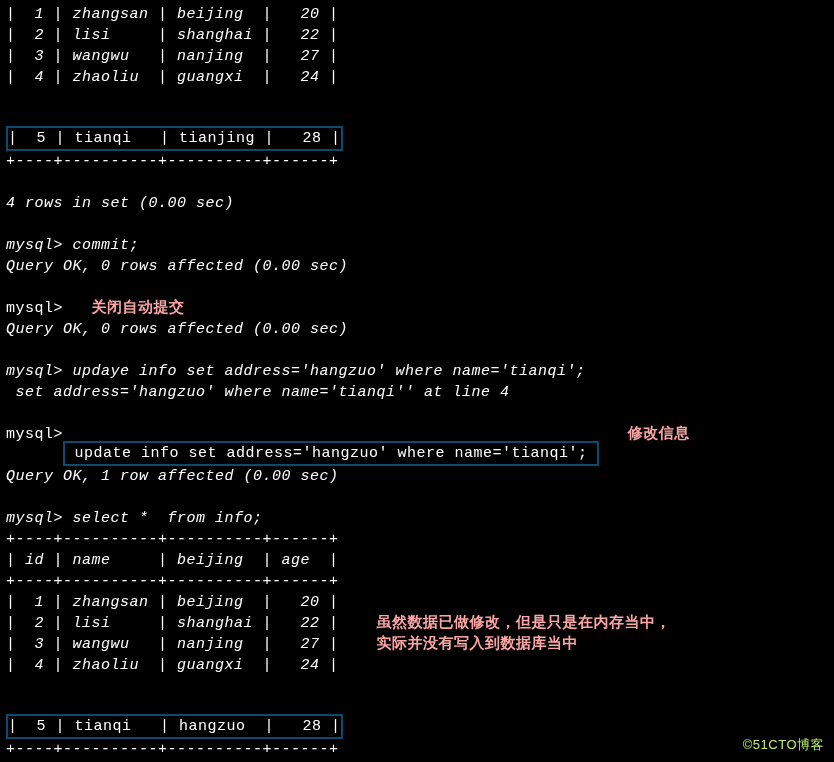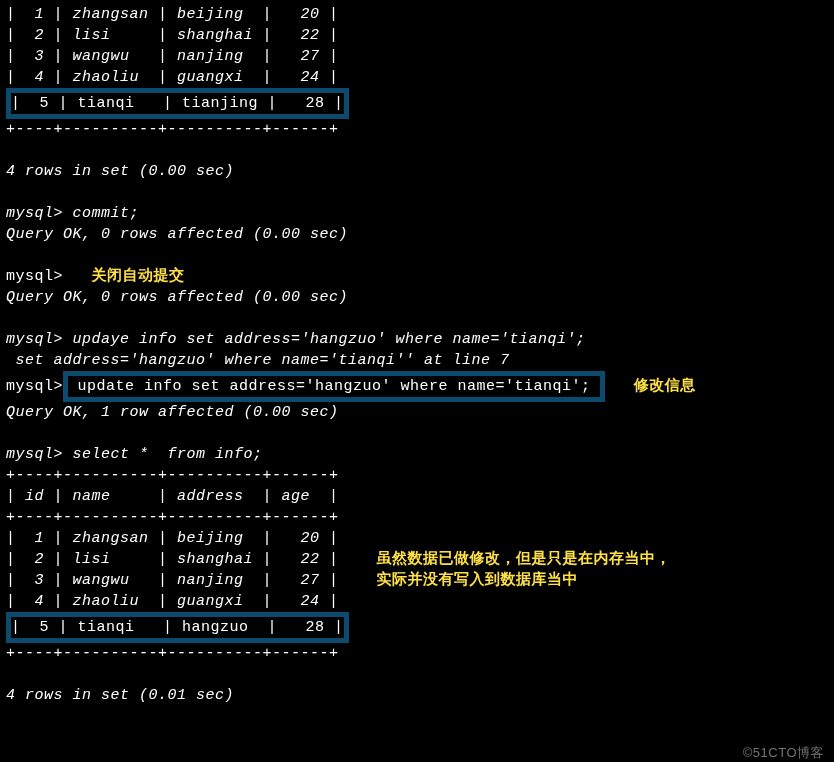--- a/index.html
+++ b/index.html
@@ -19,40 +19,41 @@
       overflow: hidden;
       letter-spacing: 0.5px;
       position: relative;
     }
     .line {
       white-space: pre;
       height: 21px;
       font-style: italic;
     }
     .annotation {
-      color: #fde047;
+      color: #fca5a5;
       font-weight: bold;
       display: inline-block;
     }
     .watermark {
       position: absolute;
-      bottom: 0;
+      bottom: 8px;
       right: 10px;
-      color: #737373;
+      color: #bef264;
       font-size: 13px;
       font-family: Arial, sans-serif;
     }
     .row-wrap {
       display: flex;
       align-items: center;
     }
     .hl-row {
-      border: 5px solid #0c4a6e;
+      border: 2px solid #0c4a6e;
       white-space: pre;
       display: inline-block;
+      margin-top: 38px;
     }
   </style>
 </head>
 <body>
 
 <div>
   <div class="line">|  1 | zhangsan | beijing  |   20 |</div>
   <div class="line">|  2 | lisi     | shanghai |   22 |</div>
   <div class="line">|  3 | wangwu   | nanjing  |   27 |</div>
   <div class="line">|  4 | zhaoliu  | guangxi  |   24 |</div>
@@ -69,34 +70,34 @@
 
   <div class="row-wrap">
     <span style="white-space:pre">mysql&gt;</span>
       <span style="white-space:pre">   </span>
       <span class="annotation">关闭自动提交</span>
   </div>
   <div class="line">Query OK, 0 rows affected (0.00 sec)</div>
   <div class="line"> </div>
 
   <div class="line">mysql&gt; updaye info set address='hangzuo' where name='tianqi';</div>
-  <div class="line"> set address='hangzuo' where name='tianqi'' at line 7</div>
+  <div class="line"> set address='hangzuo' where name='tianqi'' at line 4</div>
 
   <div class="row-wrap">
     <span style="white-space:pre">mysql&gt;</span>
       <span class="hl-row"> update info set address='hangzuo' where name='tianqi'; </span>
       <span style="white-space:pre">   </span>
       <span class="annotation">修改信息</span>
   </div>
   <div class="line">Query OK, 1 row affected (0.00 sec)</div>
   <div class="line"> </div>
 
   <div class="line">mysql&gt; select *  from info;</div>
   <div class="line">+----+----------+----------+------+</div>
-  <div class="line">| id | name     | address  | age  |</div>
+  <div class="line">| id | name     | beijing  | age  |</div>
   <div class="line">+----+----------+----------+------+</div>
   <div class="line">|  1 | zhangsan | beijing  |   20 |</div>
 
   <div class="row-wrap">
     <span class="line" style="display:inline-block">|  2 | lisi     | shanghai |   22 |</span>
     <span style="white-space:pre">    </span>
     <span class="annotation">虽然数据已做修改，但是只是在内存当中，</span>
   </div>
   <div class="row-wrap">
     <span class="line" style="display:inline-block">|  3 | wangwu   | nanjing  |   27 |</span>

